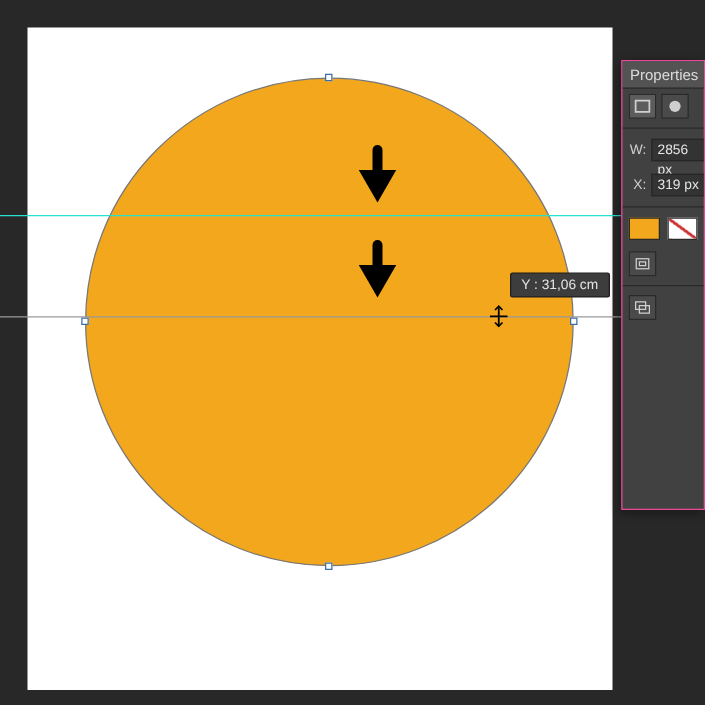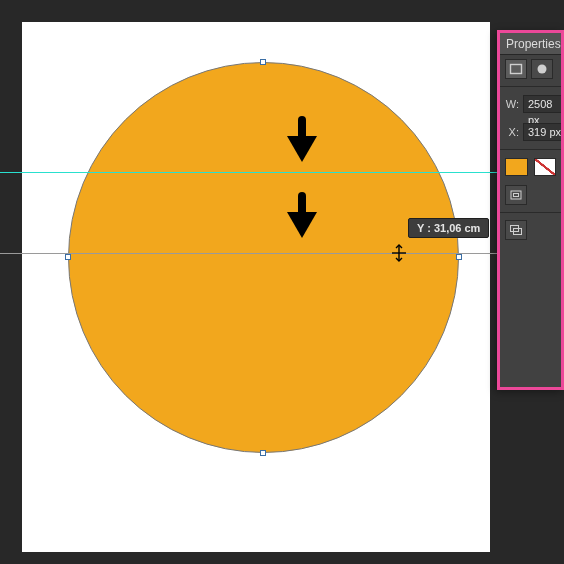--- a/index.html
+++ b/index.html
@@ -76,31 +76,30 @@
     
     .y-tip {
       position:absolute;
       background:#3d3d3d;
       color:#e5e5e5;
       border:1px solid #1f1f1f;
       border-radius:2px;
       padding:3px 8px;
       font-size:11px;
       white-space:nowrap;
-      font-weight:bold;
     }
 
     
     .panel {
       position:absolute;
-      right:0; top:30px;
+      right:0; top:48px;
       width:67px; 
       min-height:360px;
       background:#414141;
-      border:3px solid #ec4899;
+      border:1px solid #ec4899;
       box-shadow:-2px 2px 8px rgba(0,0,0,.4);
       overflow:hidden;
     }
     .panel-tab {
       height:22px;
       background:#535353;
       border-bottom:1px solid #262626;
       color:#dcdcdc;
       font-size:12px;
       line-height:22px;
@@ -191,21 +190,21 @@
             <circle cx="7" cy="6" r="4.5" fill="#cfcfcf"></circle>
           </svg>
       </div>
     </div>
 
     <div class="sep"></div>
 
     <div class="panel-row">
       <div class="kv">
         <span class="lbl">W:</span>
-        <div class="field"><span>2508 px</span></div>
+        <div class="field"><span>2856 px</span></div>
       </div>
     </div>
     <div class="panel-row">
       <div class="kv">
         <span class="lbl">X:</span>
         <div class="field"><span>319 px</span></div>
       </div>
     </div>
 
     <div class="sep"></div>

